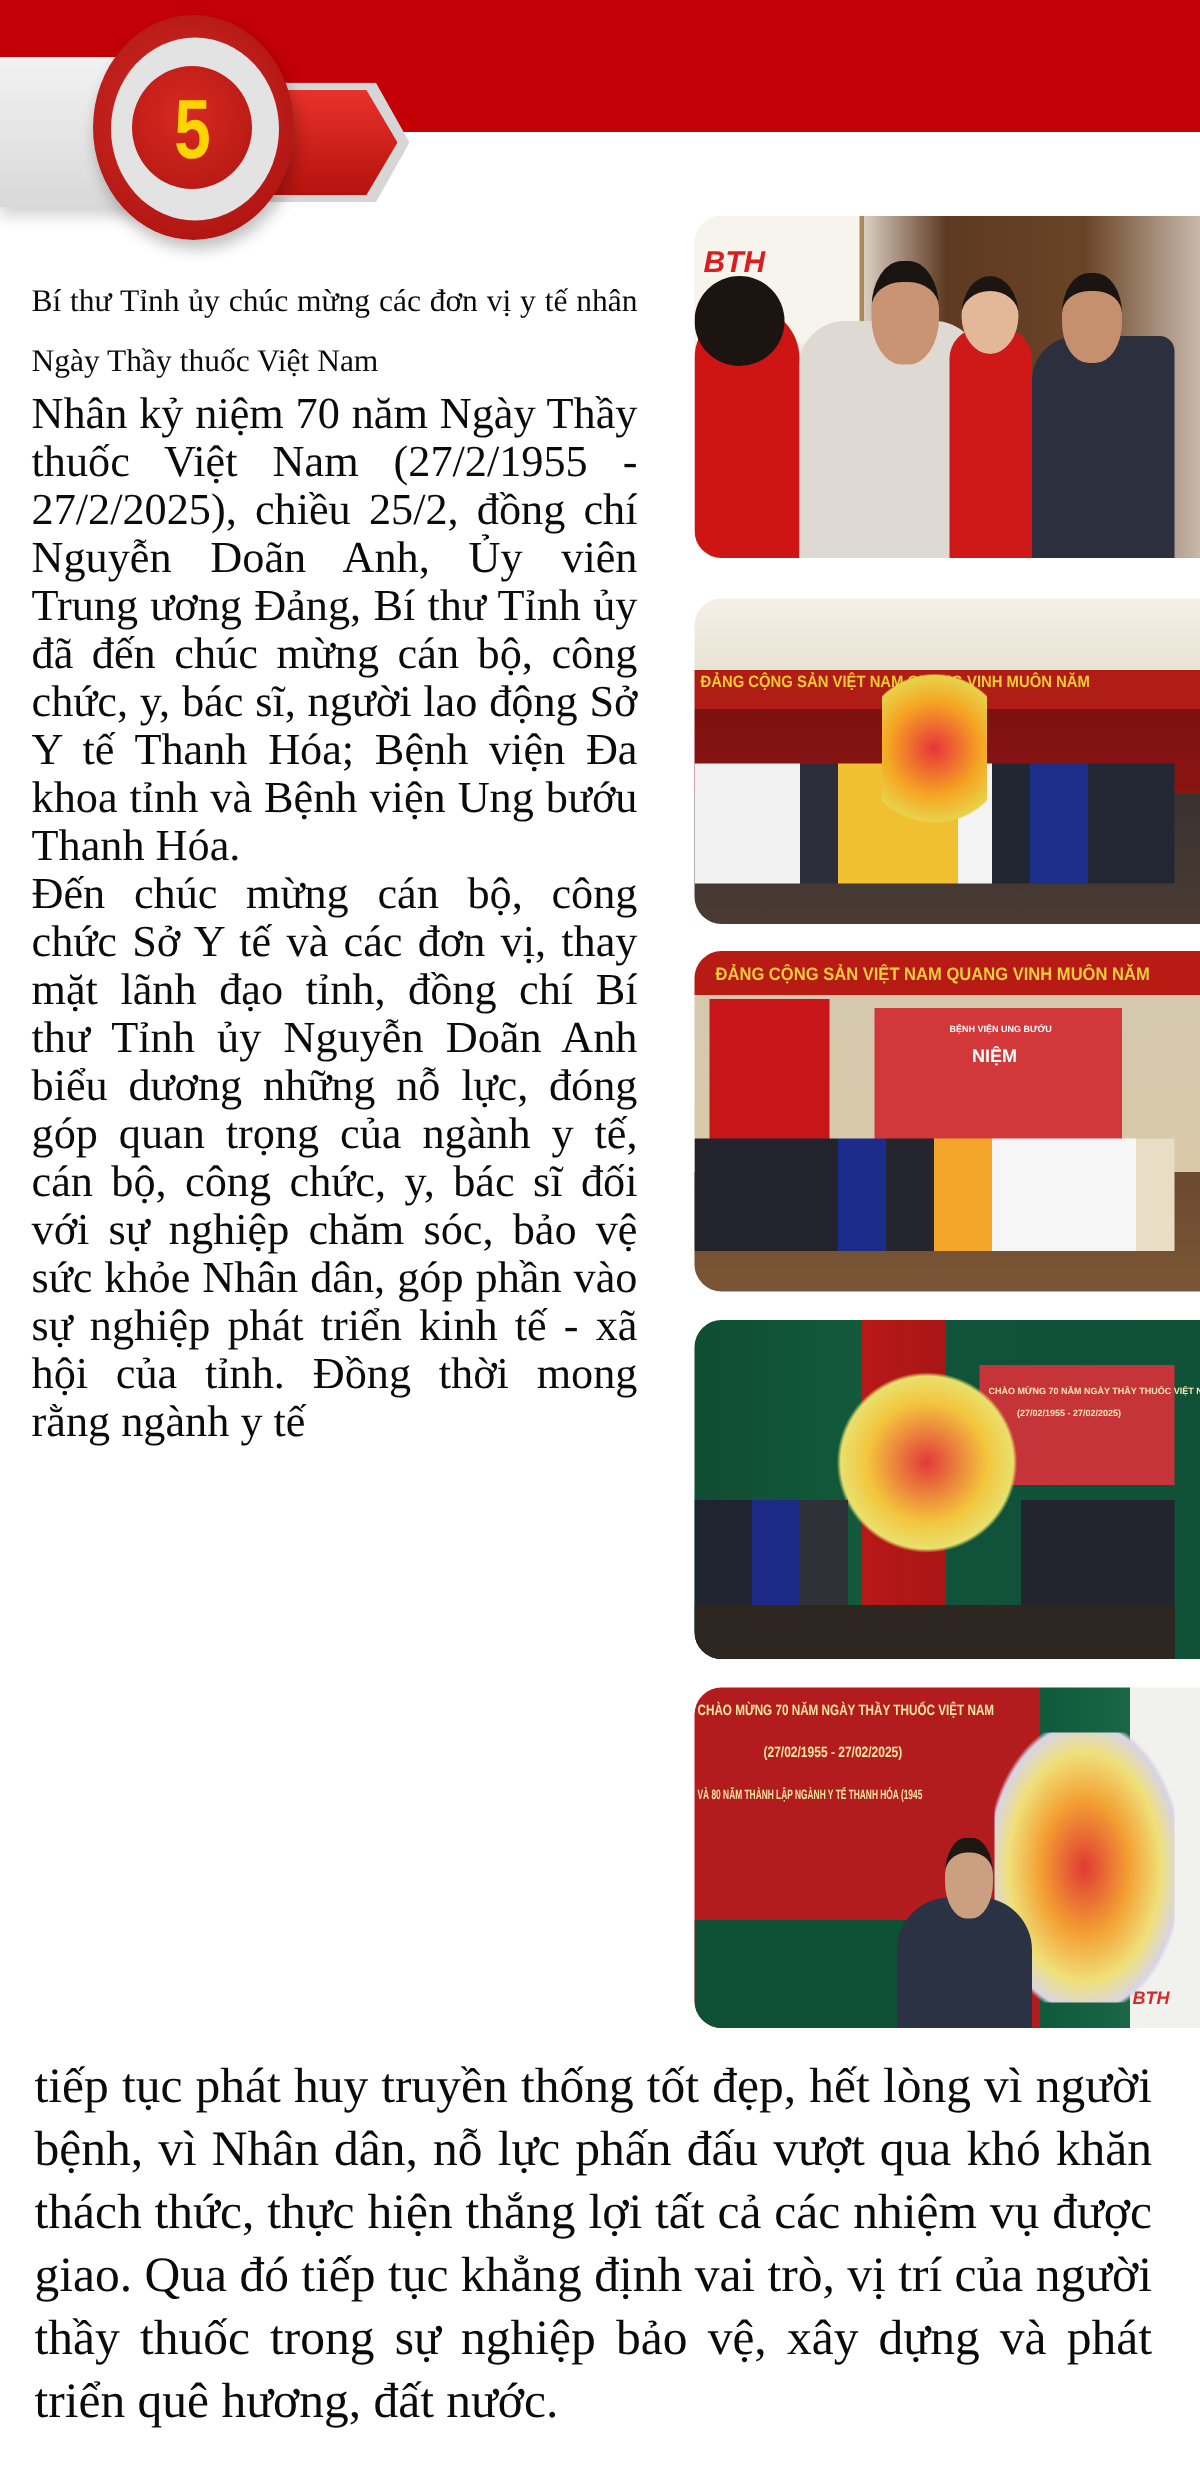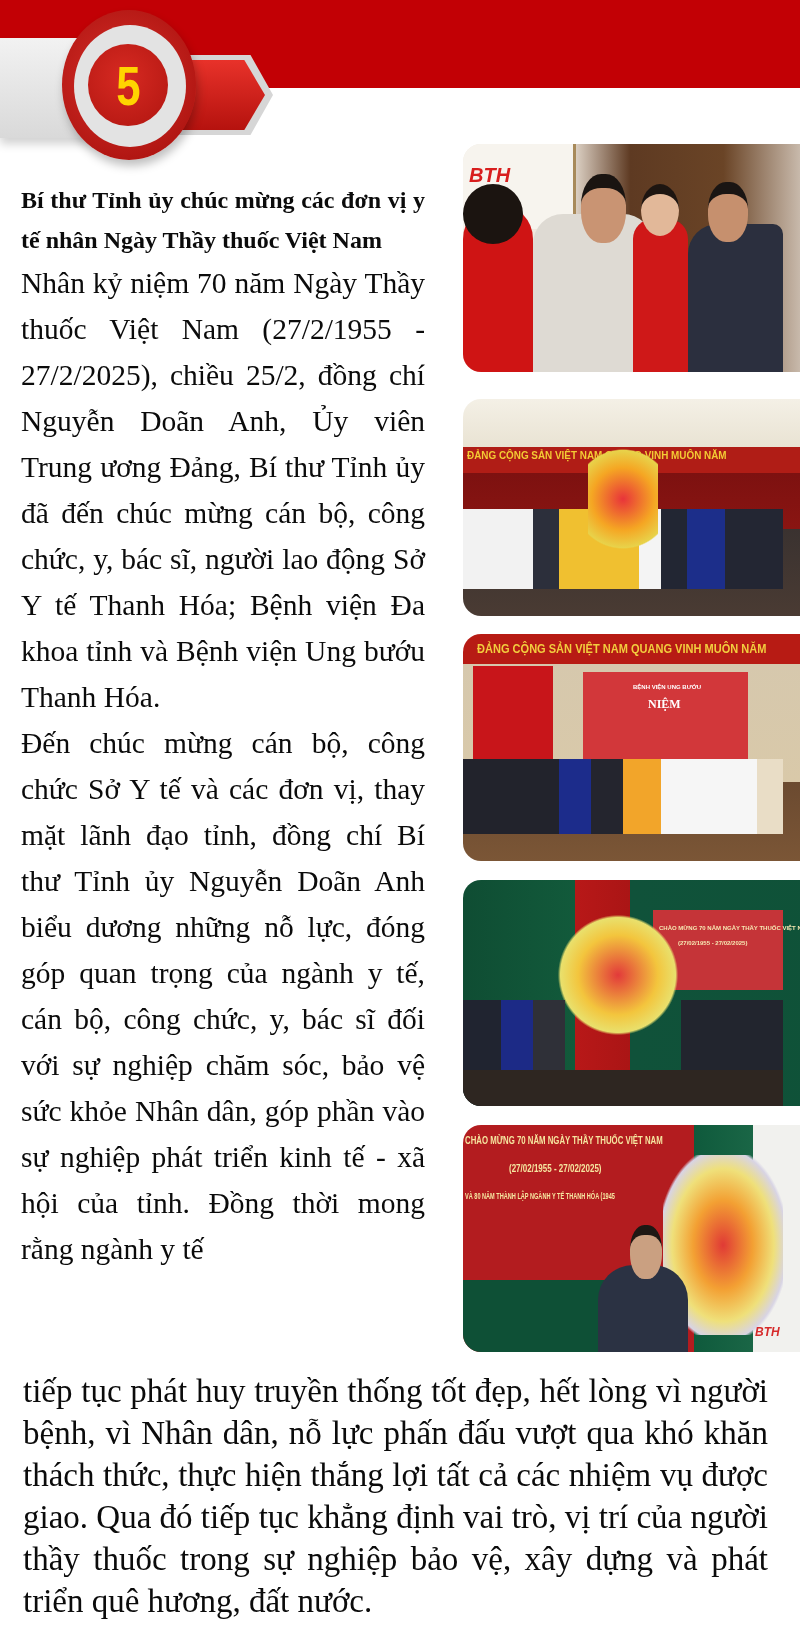--- a/index.html
+++ b/index.html
@@ -10,22 +10,22 @@
   .ribbon-white { position:absolute; left:0; top:38px; width:150px; height:100px; background:linear-gradient(#f2f2f2,#d9d9d9); border-radius:0 55px 55px 0; box-shadow:0 6px 10px rgba(0,0,0,0.18); }
   .ribbon-red { position:absolute; left:150px; top:60px; width:115px; height:70px; background:linear-gradient(#e8322a,#b5120e); clip-path:polygon(0 0, 82% 0, 100% 50%, 82% 100%, 0 100%); }
   .ribbon-red-edge { position:absolute; left:148px; top:55px; width:125px; height:80px; background:#d6d6d6; clip-path:polygon(0 0, 82% 0, 100% 50%, 82% 100%, 0 100%); }
   .ring-outer { position:absolute; left:62px; top:10px; width:134px; height:150px; border-radius:50%; background:radial-gradient(circle at 45% 45%, #d8302a, #a30d0a); box-shadow:2px 6px 10px rgba(0,0,0,0.25); }
   .ring-mid { position:absolute; left:74px; top:25px; width:112px; height:122px; border-radius:50%; background:#e3e3e3; }
   .ring-inner { position:absolute; left:88px; top:44px; width:80px; height:82px; border-radius:50%; background:radial-gradient(circle at 45% 40%, #d72a22, #b01510); }
   .badge-number { position:absolute; left:88px; top:44px; width:80px; height:82px; display:flex; align-items:center; justify-content:center; font-family:"Liberation Sans", sans-serif; font-weight:bold; font-size:56px; color:#ffd400; transform:scaleX(0.78); letter-spacing:-1px; }
 
   
   .left-col { position:absolute; left:21px; top:180px; width:404px; }
-  .title { margin:0; font-weight:bold; font-size:24px; line-height:40px; text-align:justify; }
-  .para { margin:0; font-size:29.5px; line-height:46px; text-align:justify; text-align-last:left; }
+  .title { margin:0; font-weight:normal; font-size:21px; line-height:40px; text-align:justify; }
+  .para { margin:0; font-size:29.5px; line-height:32px; text-align:justify; text-align-last:left; }
   .para.justify-all { text-align-last:justify; }
 
   
   .photo { position:absolute; left:463px; width:372px; overflow:hidden;border-radius:18px; }
   .photo .tag { position:absolute; font-family:"Liberation Sans", sans-serif; font-weight:bold; white-space:nowrap; }
 
   
   .bottom { position:absolute; left:23px; top:1370px; width:745px; margin:0; font-size:33px; line-height:42px; text-align:justify; transform-origin:left top; }
 </style>
 </head>
@@ -63,21 +63,21 @@
   <div class="tag" style="left:4px;top:50px;font-size:11px;color:#f3cb34;transform:scaleX(0.9);transform-origin:left;">ĐẢNG CỘNG SẢN VIỆT NAM QUANG VINH MUÔN NĂM</div>
   <div style="position:absolute;left:0;top:110px;width:320px;height:80px;background:linear-gradient(90deg,#f2f2f2 0 22%,#2c2f3b 22% 30%,#f0c030 30% 55%,#f4f4f4 55% 62%,#222633 62% 70%,#1c2e8a 70% 82%,#232633 82% 100%);"></div>
   <div style="position:absolute;left:125px;top:40px;width:70px;height:120px;background:radial-gradient(circle,#e8343a 0%,#f5a623 45%,#e8d24a 70%,transparent 72%);"></div>
 </div>
 
 <div class="photo" style="top:634px;height:227px;background:linear-gradient(#b71b14 0%,#b71b14 13%,#d6c8ad 13%,#d9c9a9 65%,#6b4a30 65%,#7b5636 100%);">
   <div class="tag" style="left:14px;top:8px;font-size:12px;color:#f2cd3e;transform:scaleX(0.92);transform-origin:left;">ĐẢNG CỘNG SẢN VIỆT NAM QUANG VINH MUÔN NĂM</div>
   <div style="position:absolute;left:10px;top:32px;width:80px;height:130px;background:#c8151a;"></div>
   <div style="position:absolute;left:120px;top:38px;width:165px;height:100px;background:#d2373a;"></div>
   <div class="tag" style="left:170px;top:50px;font-size:6px;color:#fff;">BỆNH VIỆN UNG BƯỚU</div>
-  <div class="tag" style="left:185px;top:63px;font-size:12px;color:#fff;font-family:Liberation Serif, serif;">NIỆM</div>
+  <div class="tag" style="left:185px;top:63px;font-size:12px;color:#fff;font-family:Liberation Sans, sans-serif;">NIỆM</div>
   <div style="position:absolute;left:0;top:125px;width:320px;height:75px;background:linear-gradient(90deg,#22232c 0 30%,#1c2c8b 30% 40%,#24252e 40% 50%,#f2a52a 50% 62%,#f6f6f6 62% 92%,#e9ddc6 92% 100%);"></div>
 </div>
 
 <div class="photo" style="top:880px;height:226px;background:linear-gradient(90deg,#0f4d33 0%,#125a3b 30%,#b81818 30%,#aa1515 45%,#10523a 45%,#0f5238 100%);">
   <div style="position:absolute;left:190px;top:30px;width:130px;height:80px;background:#c53438;"></div>
   <div class="tag" style="left:196px;top:45px;font-size:6px;color:#f7e7b2;">CHÀO MỪNG 70 NĂM NGÀY THẦY THUỐC VIỆT NAM</div>
   <div class="tag" style="left:215px;top:60px;font-size:6px;color:#f7e7b2;">(27/02/1955 - 27/02/2025)</div>
   <div style="position:absolute;left:95px;top:30px;width:120px;height:130px;background:radial-gradient(circle,#e23a3a 0%,#f3c53d 45%,#e9e06c 65%,transparent 68%);"></div>
   <div style="position:absolute;left:0;top:120px;width:320px;height:106px;background:linear-gradient(90deg,#202430 0 12%,#1c2a86 12% 22%,#2f3038 22% 32%,transparent 32% 68%,#22252e 68% 100%);"></div>
   <div style="position:absolute;left:0;top:190px;width:320px;height:36px;background:#2e2621;"></div>

